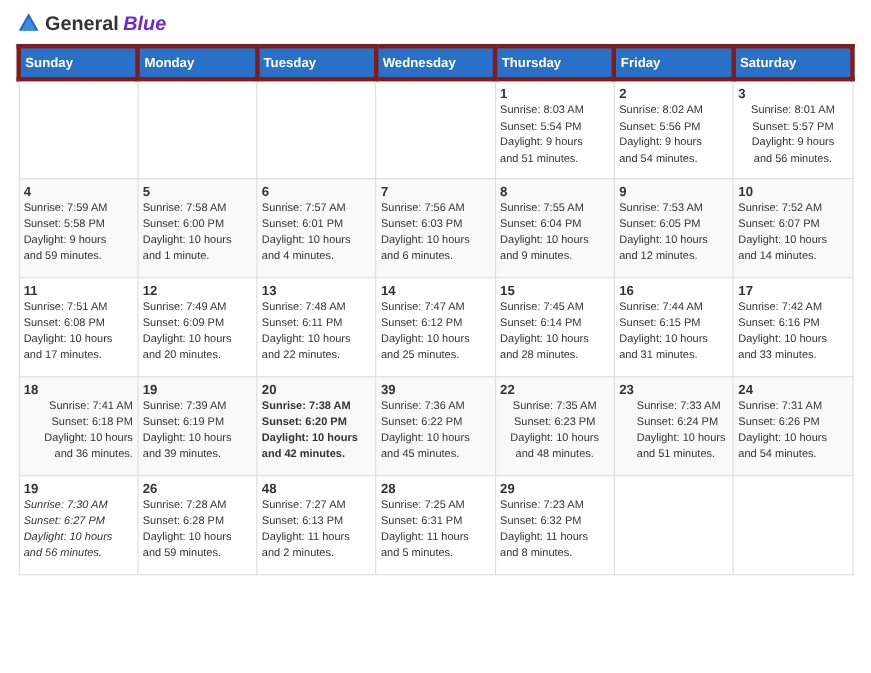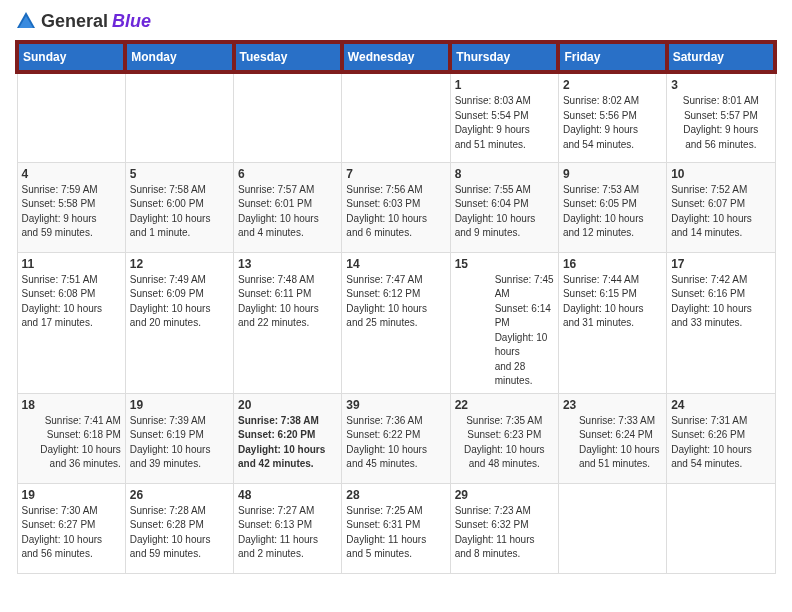--- a/index.html
+++ b/index.html
@@ -199,21 +199,21 @@
         </td>
         <td>
           <div class="day-num">14</div>
           <div class="day-info" style="white-space: pre-line;">Sunrise: 7:47 AM
 Sunset: 6:12 PM
 Daylight: 10 hours
 and 25 minutes.</div>
         </td>
         <td>
           <div class="day-num">15</div>
-          <div class="day-info" style="white-space: pre-line; margin-left: 40px;">Sunrise: 7:45 AM
+          <div class="day-info" style="white-space: pre-line;">Sunrise: 7:45 AM
 Sunset: 6:14 PM
 Daylight: 10 hours
 and 28 minutes.</div>
         </td>
         <td>
           <div class="day-num">16</div>
           <div class="day-info" style="white-space: pre-line;">Sunrise: 7:44 AM
 Sunset: 6:15 PM
 Daylight: 10 hours
 and 31 minutes.</div>
@@ -273,21 +273,21 @@
           <div class="day-num">24</div>
           <div class="day-info" style="white-space: pre-line;">Sunrise: 7:31 AM
 Sunset: 6:26 PM
 Daylight: 10 hours
 and 54 minutes.</div>
         </td>
       </tr>
       <tr>
         <td>
           <div class="day-num">19</div>
-          <div class="day-info" style="white-space: pre-line;">Sunrise: 7:30 AM
+          <div class="day-info" style="white-space: pre-line; font-style: italic;">Sunrise: 7:30 AM
 Sunset: 6:27 PM
 Daylight: 10 hours
 and 56 minutes.</div>
         </td>
         <td>
           <div class="day-num">26</div>
           <div class="day-info" style="white-space: pre-line;">Sunrise: 7:28 AM
 Sunset: 6:28 PM
 Daylight: 10 hours
 and 59 minutes.</div>

